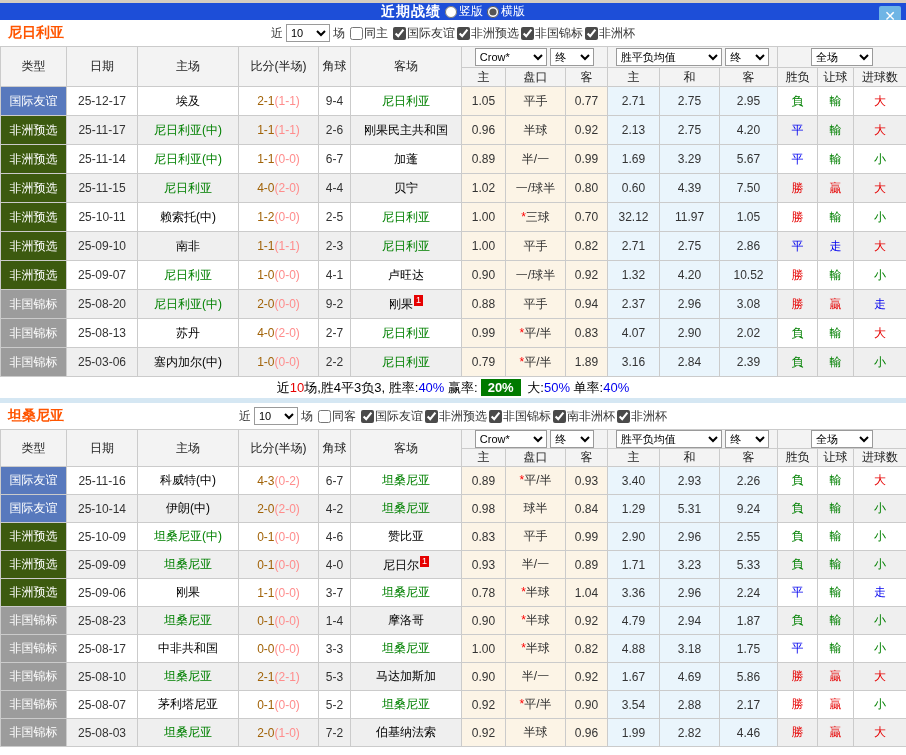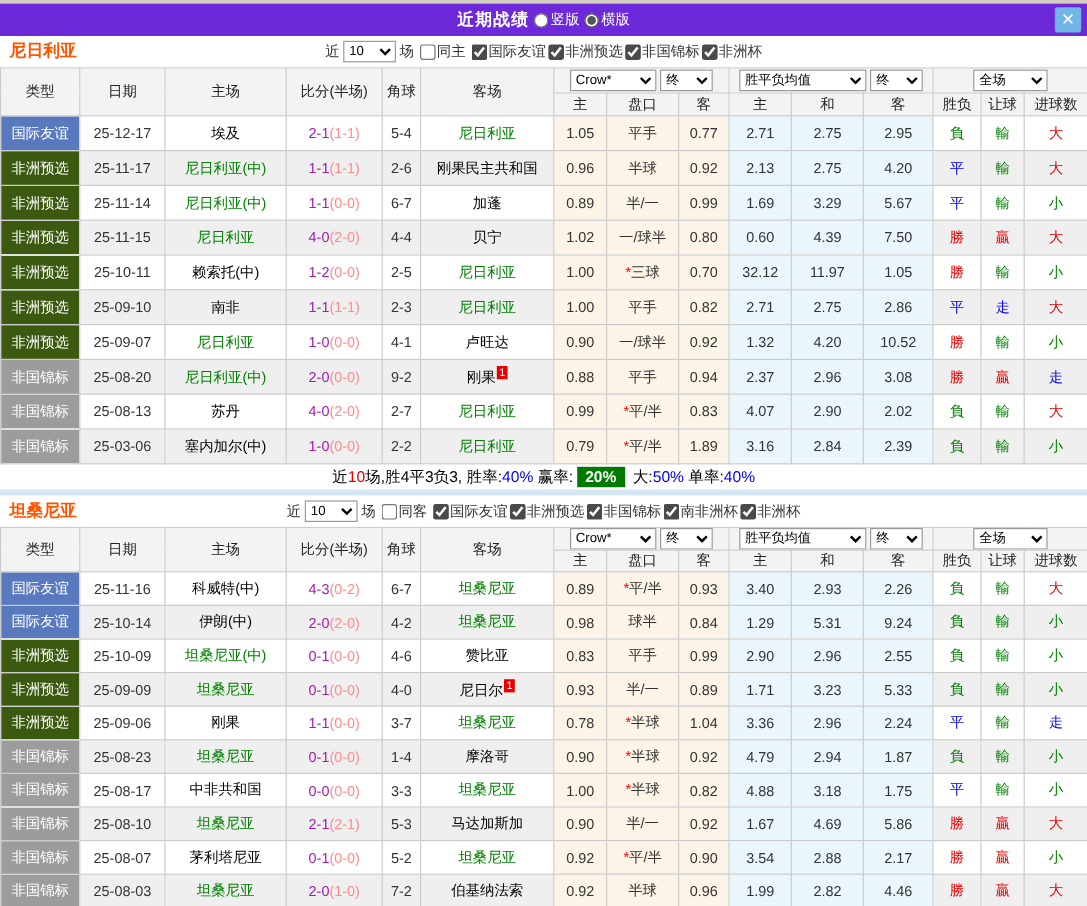--- a/index.html
+++ b/index.html
@@ -1,20 +1,20 @@
 <!DOCTYPE html>
 <html><head>
 <meta charset="utf-8">
 <style>
   *{box-sizing:border-box;margin:0;padding:0}
   html,body{width:906px;height:755px;overflow:hidden;background:#fff;
     font-family:"Liberation Sans","DejaVu Sans",sans-serif;font-size:12px;color:#333}
   .top-edge{height:3px;background:#D5CDC1}
   
-  .titlebar{height:27px;background:#6d28d9;position:relative;display:flex;align-items:center;justify-content:center;color:#fff}
+  .titlebar{height:17px;background:#1d4ed8;position:relative;display:flex;align-items:center;justify-content:center;color:#fff}
   .dlg-title{font-weight:bold;font-size:14px;letter-spacing:1px}
   .rlab{display:inline-flex;align-items:center;gap:2px;margin-left:4px;font-size:12px;cursor:pointer}
   input[type=radio]{width:12px;height:12px;margin:0;accent-color:#555}
   .close-btn{position:absolute;right:5px;top:3px;width:22px;height:21px;background:#6FB5E5;border-radius:2px;
     color:#fff;font-weight:bold;font-size:14px;text-align:center;line-height:21px;cursor:pointer}
   
   .filterbar{height:26px;position:relative;display:flex;align-items:center;background:#fff}
   .team-name{position:absolute;left:8px;color:#FF5500;font-weight:bold;font-size:14px}
   .filter-controls{margin:0 auto;display:flex;align-items:center;gap:3px;white-space:nowrap}
   select{font-size:11px;height:18px;border:1px solid #9A9A9A;background:#fff;color:#000}
@@ -34,21 +34,21 @@
   tbody td{height:29px;font-size:12px;color:#333}
   .sec-1 tbody td{height:28px}
   tbody tr:nth-child(even) td{background:#EFEFEF}
   tbody tr td.hc{background:#FCF4E6}
   tbody tr td.mc{background:#EAF5FC}
   tbody tr td.t-friendly{background:#5879BD;color:#fff}
   tbody tr td.t-qualifier{background:#3C5A0F;color:#fff}
   tbody tr td.t-champ{background:#9C9C9C;color:#fff}
   td.team{color:#000}
   td.team.focal{color:#008000}
-  .ft{color:#a21caf}
+  .ft{color:#a16207}
   .ht{color:#FF8C8C}
   .star{color:#FE0000;font-style:normal}
   .c-red{color:#E60000}.c-green{color:#008000}.c-blue{color:#0000EE}
   .sup{background:#E60000;color:#fff;font-size:9px;line-height:11px;display:inline-block;padding:0 2px;margin-left:1px;vertical-align:super}
   
   .summary{height:21px;display:flex;align-items:center;justify-content:center;font-size:13px;color:#000}
   .summary span{white-space:pre}
   .s-red{color:#E60000}
   .s-blue{color:#0000EE}
   .s-badge{background:#007A00;color:#fff;font-weight:bold;padding:1px 7px;margin:0 3px}
@@ -153,21 +153,21 @@
         <th>让球</th>
         <th>进球数</th>
       </tr>
     </thead>
     <tbody>
         <tr>
           <td class="type t-friendly">国际友谊</td>
           <td>25-12-17</td>
           <td class="team">埃及</td>
           <td class="score"><span class="ft">2-1</span><span class="ht">(1-1)</span></td>
-          <td>5-4</td>
+          <td>9-4</td>
           <td class="team focal">尼日利亚</td>
           <td class="hc">1.05</td>
           <td class="hc">平手</td>
           <td class="hc">0.77</td>
           <td class="mc">2.71</td>
           <td class="mc">2.75</td>
           <td class="mc">2.95</td>
           <td class="c-green">負</td>
           <td class="c-green">輸</td>
           <td class="c-red">大</td>

